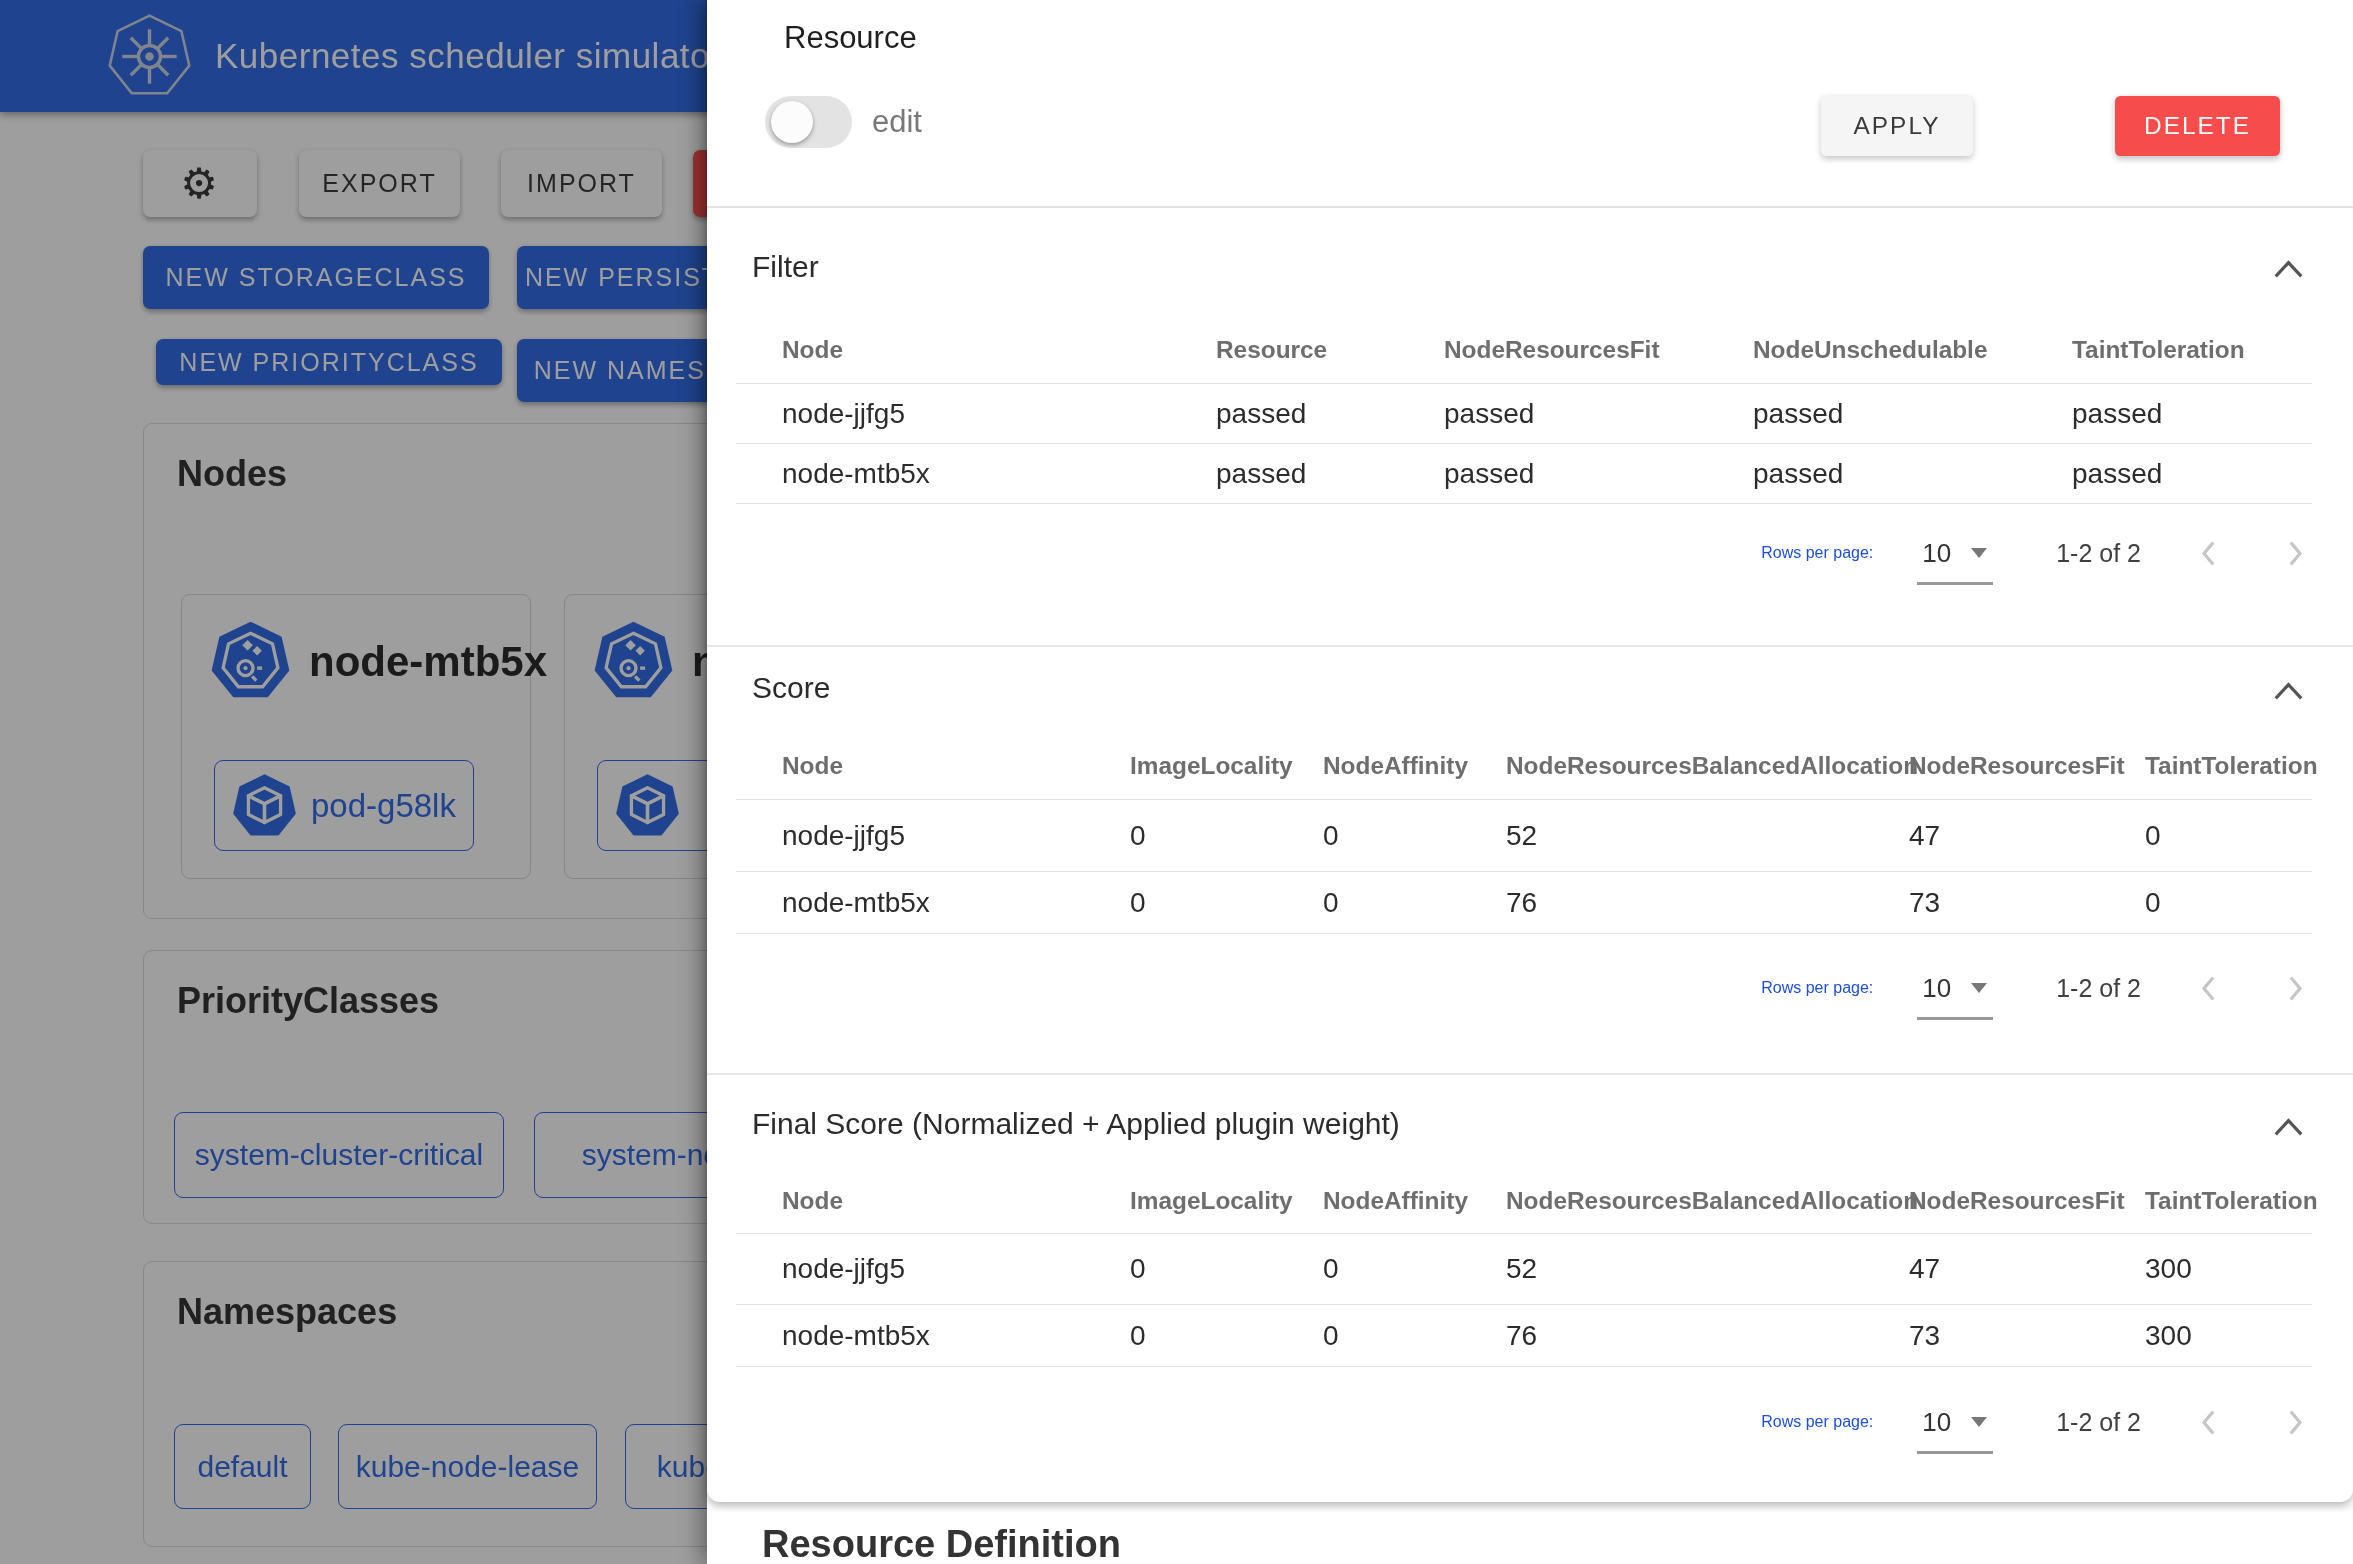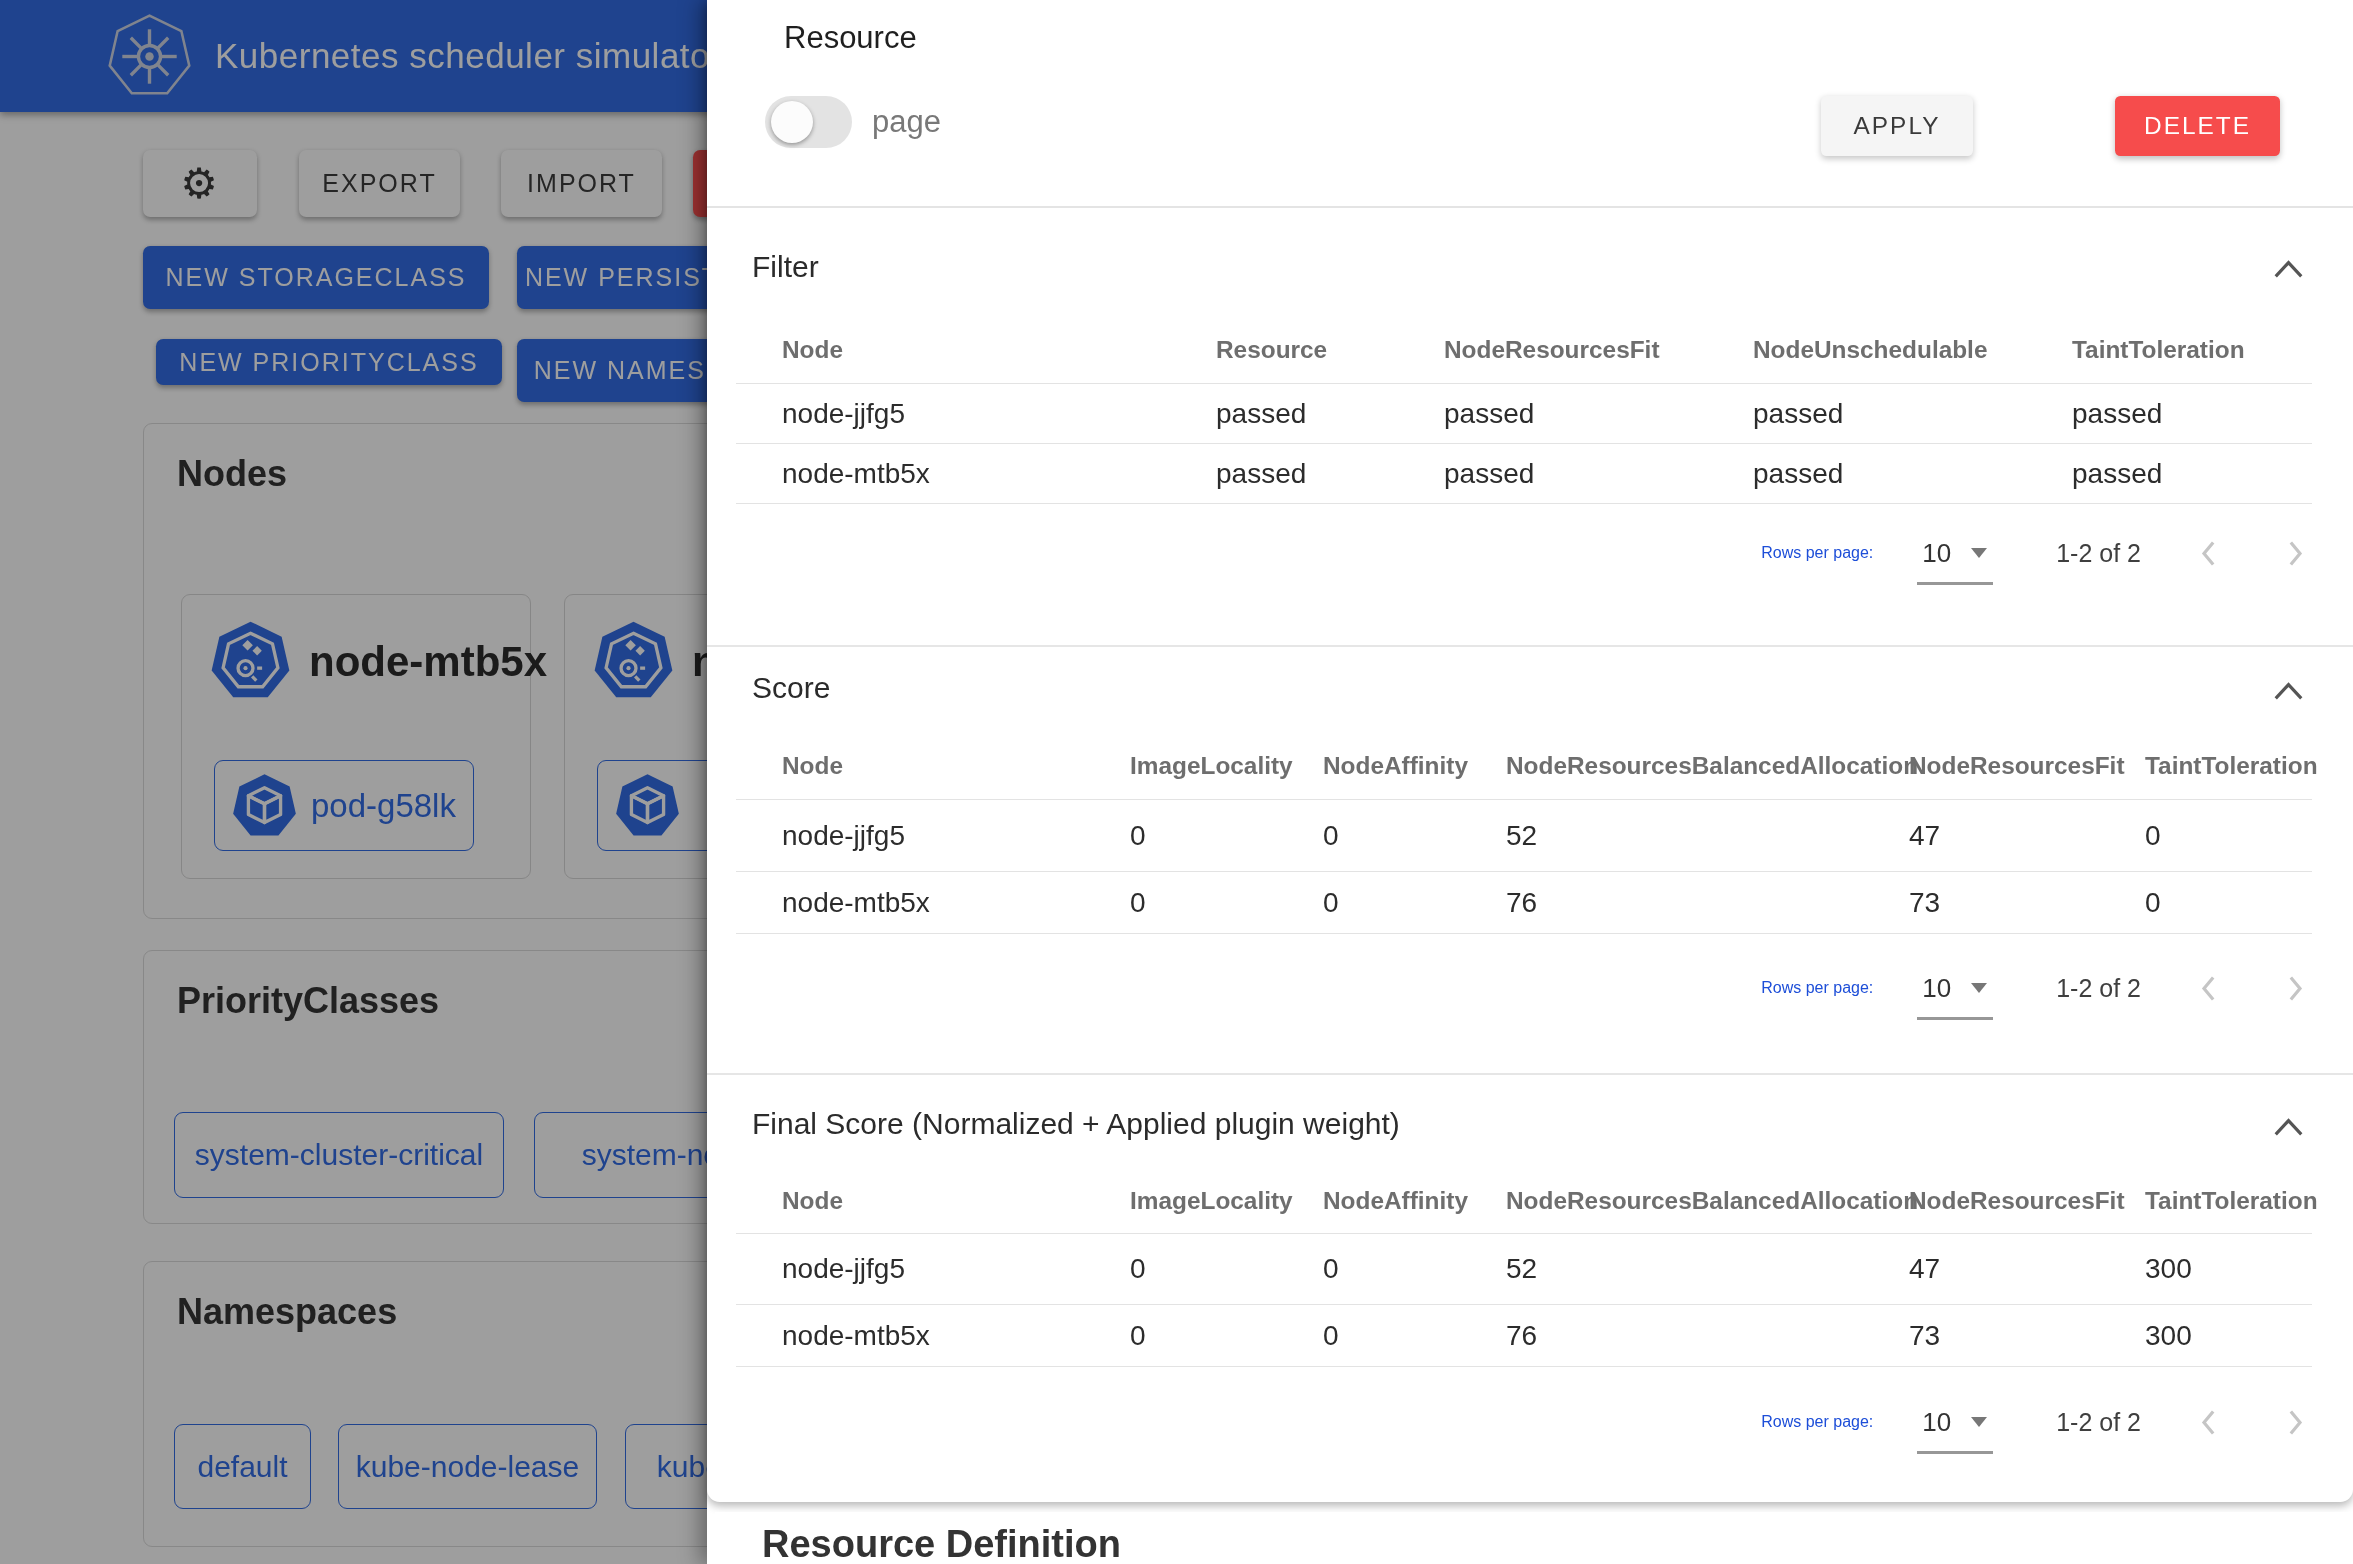--- a/index.html
+++ b/index.html
@@ -201,21 +201,21 @@
 <div class="scrim"></div>
 
 <div class="drawer">
   <div class="drawer-card">
 
     <div class="res-title">Resource</div>
 
     <div class="switch">
       <div class="knob"></div>
     </div>
-    <div class="edit-label">page</div>
+    <div class="edit-label">edit</div>
     <div class="apply-btn">APPLY</div>
     <div class="delete-btn">DELETE</div>
     <div class="hdr-divider"></div>
 
     <div class="sec-heading" style="top:250px;">Filter</div>
     <div class="collapse-btn" style="top:251px;">
       <svg width="31" height="22" viewBox="0 0 34 24">
         <polyline points="3,20 17,5 31,20" fill="none" stroke="#555" stroke-width="3.5"></polyline>
       </svg>
     </div>

